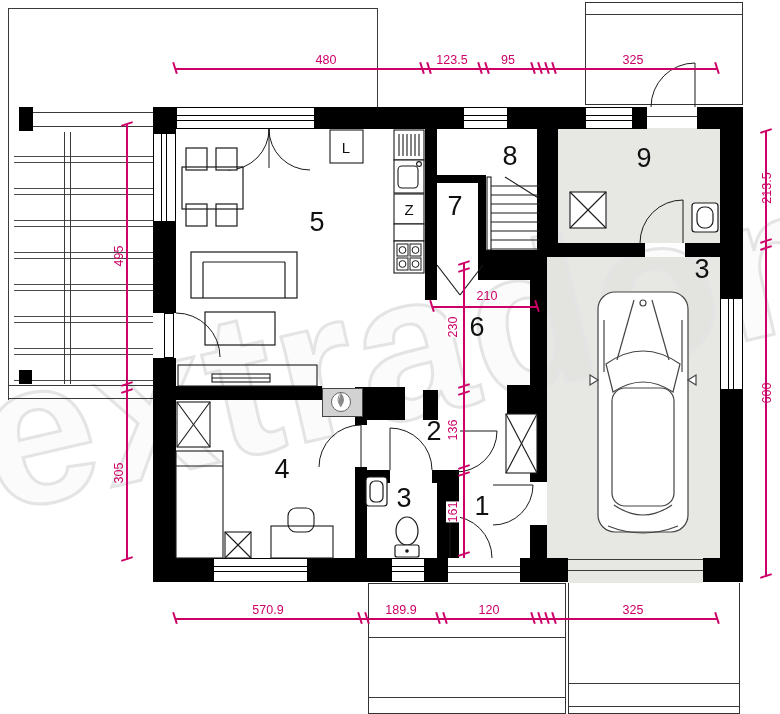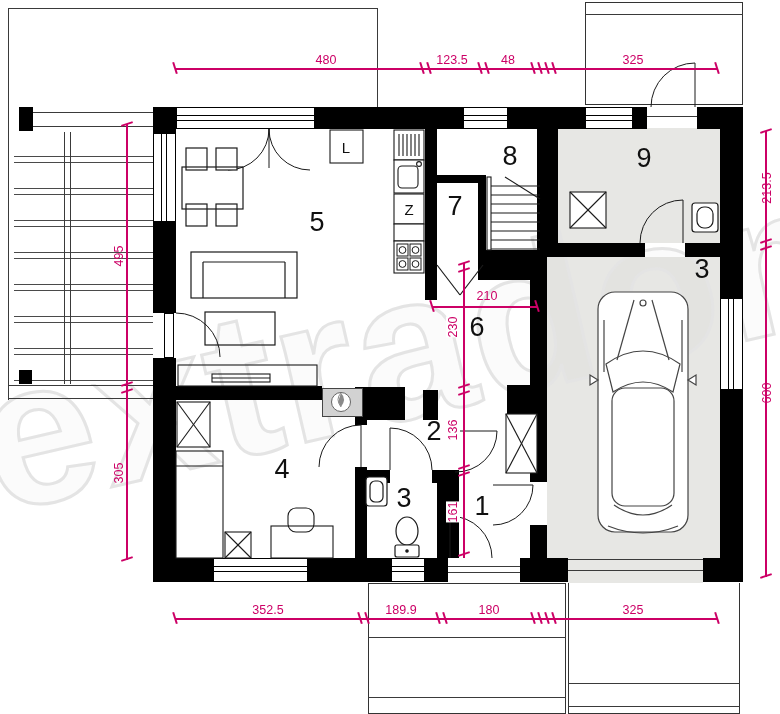--- a/index.html
+++ b/index.html
@@ -314,37 +314,37 @@
   <div class="tick z4" style="left:428px;top:62px;"></div>
   <div class="tick z4" style="left:479px;top:62px;"></div>
   <div class="tick z4" style="left:486px;top:62px;"></div>
   <div class="tick z4" style="left:532px;top:62px;"></div>
   <div class="tick z4" style="left:539px;top:62px;"></div>
   <div class="tick z4" style="left:546px;top:62px;"></div>
   <div class="tick z4" style="left:553px;top:62px;"></div>
   <div class="tick z4" style="left:716px;top:62px;"></div>
   <div class="dimlab z4" style="left:310px;top:60px;margin-left:16px;">480</div>
   <div class="dimlab z4" style="left:452px;top:60px;">123.5</div>
-  <div class="dimlab z4" style="left:508px;top:60px;">48</div>
+  <div class="dimlab z4" style="left:508px;top:60px;">95</div>
   <div class="dimlab z4" style="left:633px;top:60px;">325</div>
 
   <div class="dim z4" style="left:175px;top:618px;width:543px;height:1.5px;"></div>
   <div class="tick z4" style="left:174px;top:612px;"></div>
   <div class="tick z4" style="left:359px;top:612px;"></div>
   <div class="tick z4" style="left:366px;top:612px;"></div>
   <div class="tick z4" style="left:437px;top:612px;"></div>
   <div class="tick z4" style="left:444px;top:612px;"></div>
   <div class="tick z4" style="left:532px;top:612px;"></div>
   <div class="tick z4" style="left:539px;top:612px;"></div>
   <div class="tick z4" style="left:546px;top:612px;"></div>
   <div class="tick z4" style="left:553px;top:612px;"></div>
   <div class="tick z4" style="left:716px;top:612px;"></div>
-  <div class="dimlab z4" style="left:268px;top:610px;">352.5</div>
+  <div class="dimlab z4" style="left:268px;top:610px;">570.9</div>
   <div class="dimlab z4" style="left:401px;top:610px;">189.9</div>
-  <div class="dimlab z4" style="left:489px;top:610px;">180</div>
+  <div class="dimlab z4" style="left:489px;top:610px;">120</div>
   <div class="dimlab z4" style="left:633px;top:610px;">325</div>
 
   <div class="dim z4" style="left:126px;top:124px;width:1.5px;height:436px;"></div>
   <div class="tick-h z4" style="left:121px;top:123px;"></div>
   <div class="tick-h z4" style="left:121px;top:383px;"></div>
   <div class="tick-h z4" style="left:121px;top:390px;"></div>
   <div class="tick-h z4" style="left:121px;top:558px;"></div>
   <div class="dimlab rot z4" style="left:119px;top:256px;">495</div>
   <div class="dimlab rot z4" style="left:119px;top:473px;">305</div>
 

